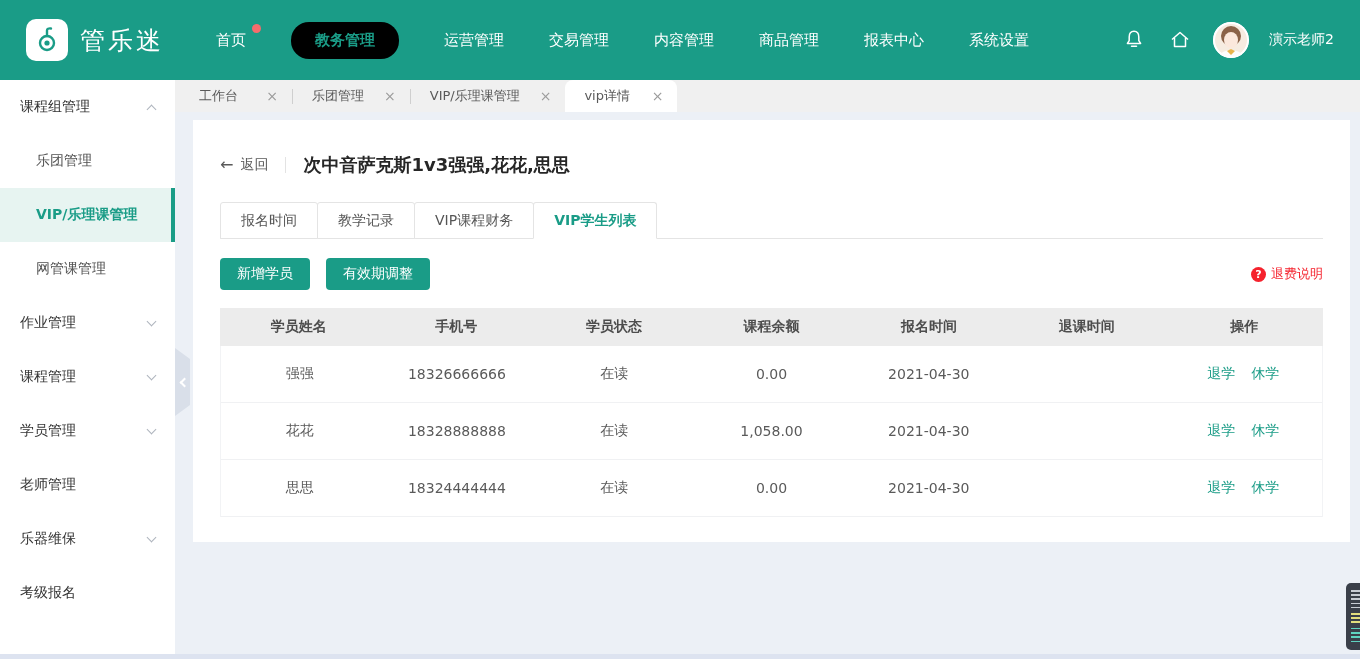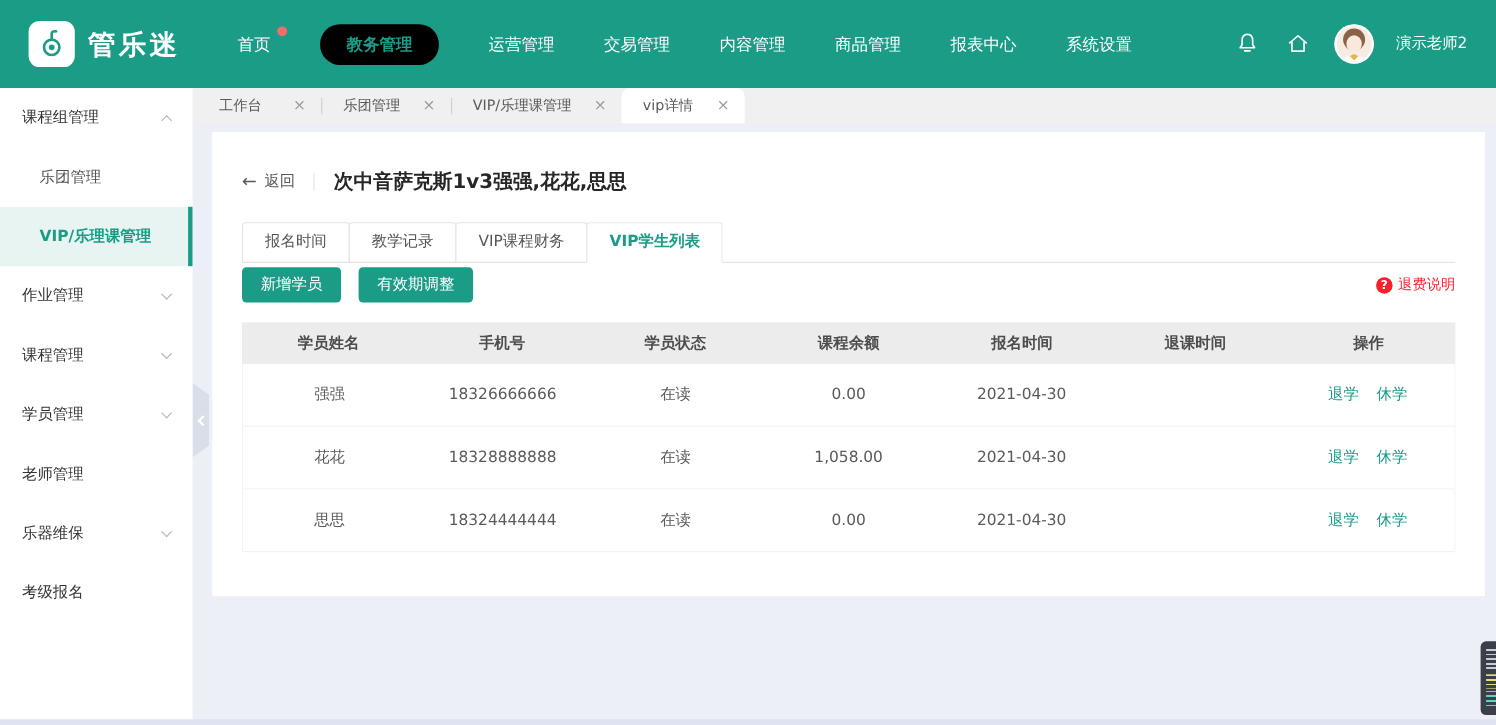--- a/index.html
+++ b/index.html
@@ -10,21 +10,21 @@
     font-family:"DejaVu Sans","Liberation Sans",sans-serif;
     -webkit-font-smoothing:antialiased;
   }
   
   .topbar {
     position:absolute; top:0; left:0; width:100%; height:80px;
     background:#1a9c87; display:flex; align-items:center; padding:0 26px; z-index:30;
   }
   .logo-box { width:42px; height:42px; background:#fff; border-radius:10px;
     display:flex; align-items:center; justify-content:center; flex:none; }
-  .brand { color:#fff; font-size:25px; font-weight:bold; margin-left:12px; letter-spacing:3px; white-space:nowrap; }
+  .brand { color:#fff; font-size:25px; font-weight:normal; margin-left:12px; letter-spacing:3px; white-space:nowrap; }
   .topnav { display:flex; align-items:center; margin-left:52px; gap:45px; }
   .nav-item { color:#fff; font-size:15px; position:relative; cursor:pointer; white-space:nowrap; }
   .nav-item.active { background:#000000; color:#1a9c87; padding:9px 24px; border-radius:18px; font-weight:bold; }
   .nav-badge { position:absolute; top:-7px; right:-15px; width:9px; height:9px; background:#f56c6c; border-radius:50%; }
   .topbar-right { margin-left:auto; display:flex; align-items:center; gap:20px; }
   .icon-btn { width:26px; height:26px; display:flex; align-items:center; justify-content:center; cursor:pointer; }
   .avatar { width:36px; height:36px; border-radius:50%; overflow:hidden; background:#fff; cursor:pointer; flex:none; }
   .username { color:#fff; font-size:14px; white-space:nowrap; cursor:pointer; }
 
   
@@ -59,21 +59,21 @@
   .back-arrow { font-size:16px; color:#595959; line-height:1; }
   .v-divider { width:1px; height:16px; background:#e3e3e3; margin:0 17px; }
   .page-title { font-size:18px; font-weight:bold; color:#262626; }
 
   .page-tabs { display:flex; margin-top:25px; border-bottom:1px solid #e4e4e4; }
   .ptab { height:37px; line-height:35px; padding:0 20px; border:1px solid #e4e4e4; background:#fff;
     font-size:14px; color:#555; margin-right:-1px; margin-bottom:-1px; border-radius:3px 3px 0 0;
     cursor:pointer; position:relative; white-space:nowrap; }
   .ptab.active { color:#1a9c87; font-weight:bold; z-index:2; border-bottom:1px solid #fff; }
 
-  .actions-row { display:flex; align-items:center; margin-top:4px; }
+  .actions-row { display:flex; align-items:center; margin-top:19px; }
   .btn { background:#1a9c87; color:#fff; font-size:14px; height:32px; padding:0 17px; border-radius:4px;
     display:flex; align-items:center; margin-right:16px; cursor:pointer; border:none;
     font-family:inherit; }
   .refund { margin-left:auto; display:flex; align-items:center; gap:5px; color:#f5222d; font-size:13px; cursor:pointer; }
   .q-icon { width:15px; height:15px; border-radius:50%; background:#f5222d; color:#fff; font-size:11px;
     font-weight:bold; display:flex; align-items:center; justify-content:center; line-height:1; }
 
   .table { margin-top:18px; }
   .t-head { display:grid; grid-template-columns:repeat(7,1fr); background:#ececec; height:38px; align-items:center; }
   .th { text-align:center; font-size:14px; font-weight:bold; color:#4d4d4d; }
@@ -165,20 +165,23 @@
   <div class="sidebar">
     <div class="side-item">
       <span>课程组管理</span>
       <span class="chev up"></span>
     </div>
     <div class="side-item sub">
       <span>乐团管理</span>
     </div>
     <div class="side-item sub active">
       <span>VIP/乐理课管理</span>
+    </div>
+    <div class="side-item sub">
+      <span>网管课管理</span>
     </div>
     <div class="side-item">
       <span>作业管理</span>
       <span class="chev down"></span>
     </div>
     <div class="side-item">
       <span>课程管理</span>
       <span class="chev down"></span>
     </div>
     <div class="side-item">

